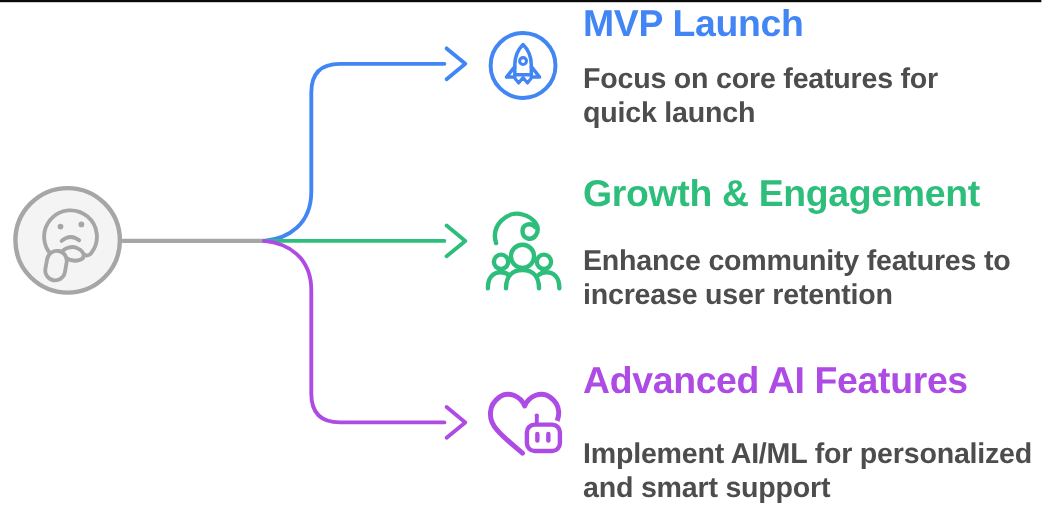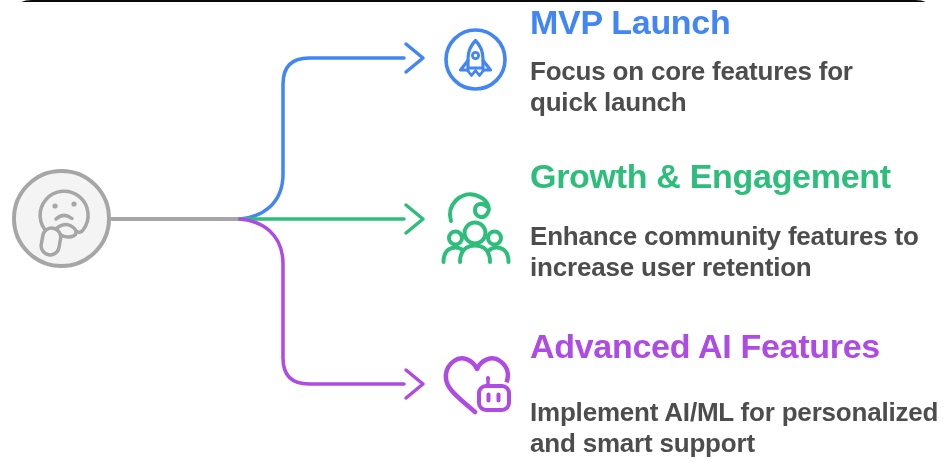--- a/index.html
+++ b/index.html
@@ -4,21 +4,20 @@
 <style>
   * { margin: 0; padding: 0; box-sizing: border-box; }
   html, body { background: #ffffff; }
   body { font-family: "Liberation Sans", "DejaVu Sans", sans-serif; }
   .canvas {
     position: relative;
     width: 947px;
     height: 462px;
     background: #ffffff;
     overflow: hidden;
-    border-radius: 32px;
   }
   .top-line {
     position: absolute;
     left: 0; top: 0;
     width: 100%;
     height: 2px;
   }
   .connectors {
     position: absolute;
     left: 0; top: 0;

